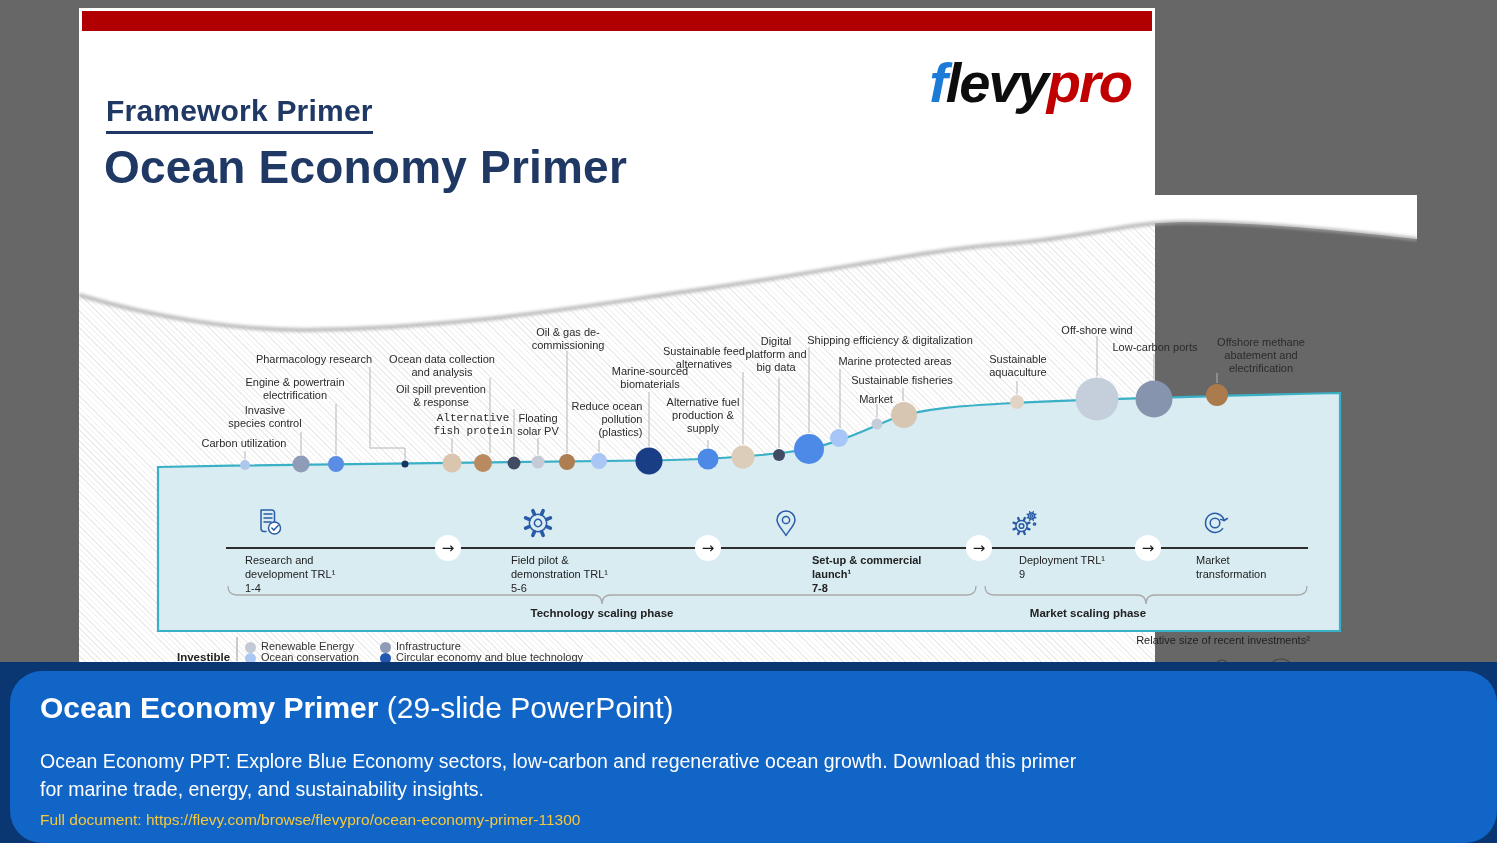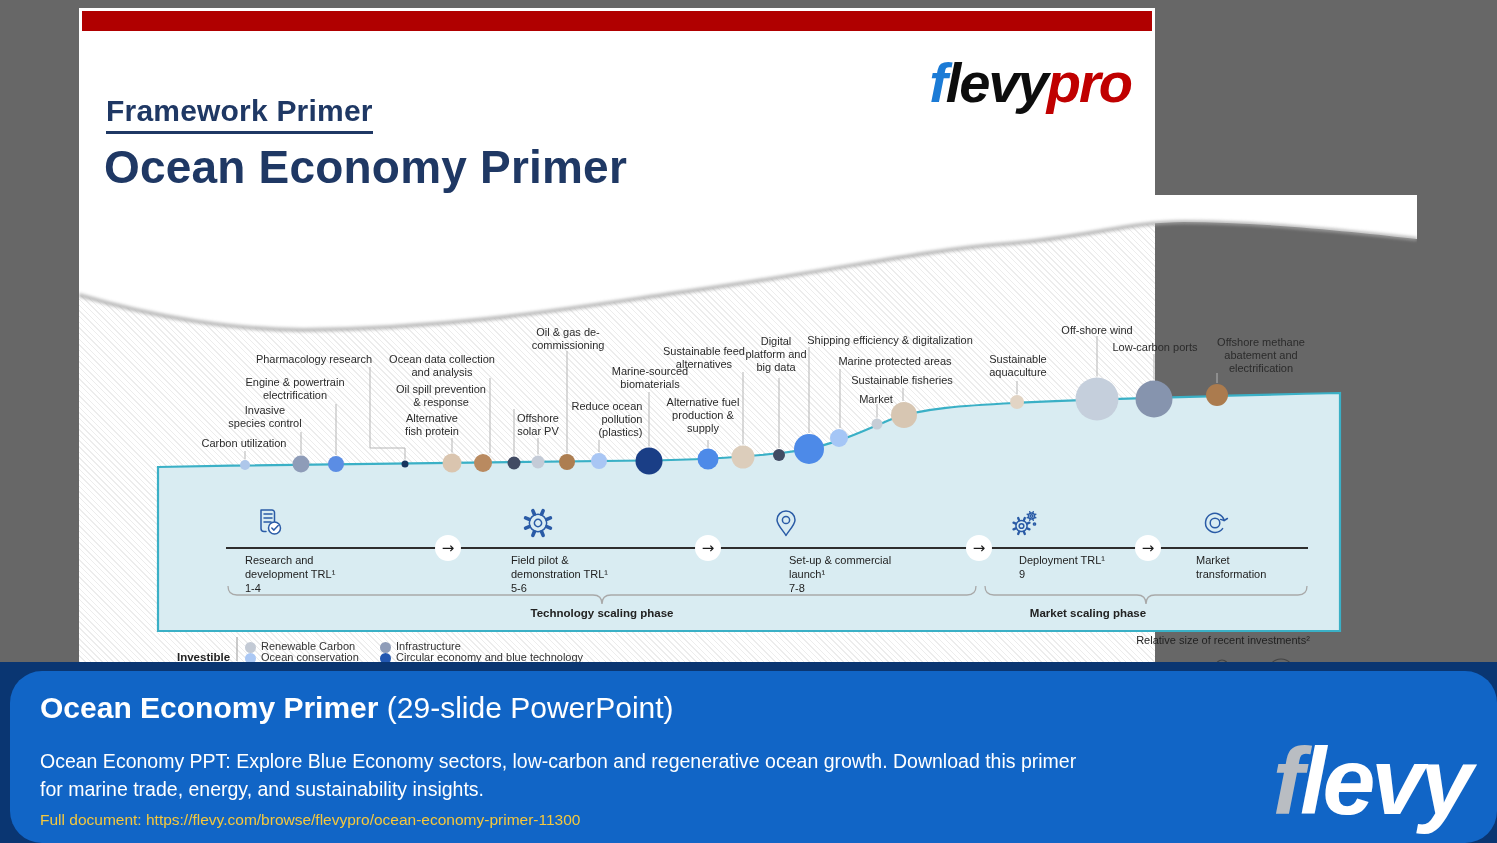--- a/index.html
+++ b/index.html
@@ -182,23 +182,23 @@
 <div class="blabel" style="left: 244px; top: 437px;">Carbon utilization</div>
     <div class="blabel" style="left: 265px; top: 404px;">Invasive
 species control</div>
     <div class="blabel" style="left: 295px; top: 376px;">Engine &amp; powertrain
 electrification</div>
     <div class="blabel" style="left: 314px; top: 353px;">Pharmacology research</div>
     <div class="blabel" style="left: 442px; top: 353px;">Ocean data collection
 and analysis</div>
     <div class="blabel" style="left: 441px; top: 383px;">Oil spill prevention
 &amp; response</div>
-    <div class="blabel" style="left: 432px; top: 412px;">Alternative
+    <div class="blabel" style="left: 473px; top: 412px; font-family: Liberation Mono, monospace;">Alternative
 fish protein</div>
-    <div class="blabel" style="left: 538px; top: 412px;">Offshore
+    <div class="blabel" style="left: 538px; top: 412px;">Floating
 solar PV</div>
     <div class="blabel" style="left: 568px; top: 326px;">Oil &amp; gas de-
 commissioning</div>
     <div class="blabel" style="left: 607px; top: 400px; text-align: right;">Reduce ocean
 pollution
 (plastics)</div>
     <div class="blabel" style="left: 650px; top: 365px;">Marine-sourced
 biomaterials</div>
     <div class="blabel" style="left: 703px; top: 396px;">Alternative fuel
 production &amp;
@@ -218,39 +218,38 @@
     <div class="blabel" style="left: 1155px; top: 341px; text-align: right;">Low-carbon ports</div>
     <div class="blabel" style="left: 1261px; top: 336px;">Offshore methane
 abatement and
 electrification</div>
     <div class="plabel" style="left: 245px; top: 554px;">Research and
 development TRL¹
 1-4</div>
     <div class="plabel" style="left: 511px; top: 554px;">Field pilot &amp;
 demonstration TRL¹
 5-6</div>
-    <div class="plabel" style="left: 789px; top: 554px;">Set-up &amp; commercial
+    <div class="plabel" style="left: 812px; top: 554px; font-weight: bold;">Set-up &amp; commercial
 launch¹
 7-8</div>
     <div class="plabel" style="left: 1019px; top: 554px;">Deployment TRL¹
 9</div>
     <div class="plabel" style="left: 1196px; top: 554px;">Market
 transformation</div>
     <div class="brlabel" style="left: 602px; top: 607px;">Technology scaling phase</div>
     <div class="brlabel" style="left: 1088px; top: 607px;">Market scaling phase</div>
     <div class="lgdot" style="left: 245px; top: 642px; background: rgb(195, 202, 213);"></div>
-    <div class="lgitem" style="left: 261px; top: 640px;">Renewable Carbon</div>
+    <div class="lgitem" style="left: 261px; top: 640px;">Renewable Energy</div>
     <div class="lgdot" style="left: 245px; top: 653px; background: rgb(171, 200, 244);"></div>
     <div class="lgitem" style="left: 261px; top: 651px;">Ocean conservation</div>
     <div class="lgdot" style="left: 380px; top: 642px; background: rgb(142, 156, 184);"></div>
     <div class="lgitem" style="left: 396px; top: 640px;">Infrastructure</div>
     <div class="lgdot" style="left: 380px; top: 653px; background: rgb(34, 87, 176);"></div>
     <div class="lgitem" style="left: 396px; top: 651px;">Circular economy and blue technology</div>
   </div>
 
 <div class="banner">
   <div class="panel">
     <div class="btitle"><span class="bold">Ocean Economy Primer</span><span> (29-slide PowerPoint)</span></div>
     <div class="bdesc">Ocean Economy PPT: Explore Blue Economy sectors, low-carbon and regenerative ocean growth. Download this primer for marine trade, energy, and sustainability insights.</div>
     <div class="blink">Full document: https://flevy.com/browse/flevypro/ocean-economy-primer-11300</div>
-    <div class="logo-flevy"><span class="f">f</span><span class="levy">levy</span></div>
   </div>
 </div>
 
 </body></html>

